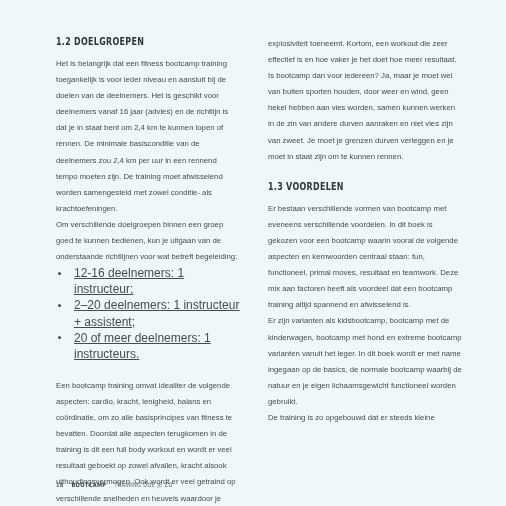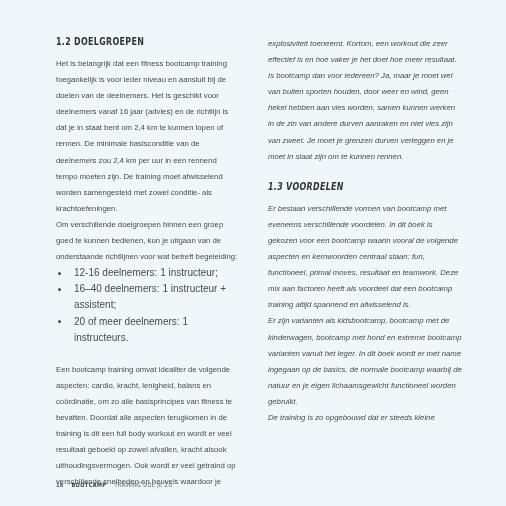--- a/index.html
+++ b/index.html
@@ -26,21 +26,20 @@
     gap: 26px;
     align-items: flex-start;
   }
   .col {
     width: 186px;
     flex: 0 0 186px;
   }
   .col.right {
     width: 198px;
     flex: 0 0 198px;
-    font-style: italic;
   }
   h2.section-heading {
     margin: 0 0 9px 0;
     font-family: "DejaVu Sans Condensed", "Liberation Sans Narrow", "Liberation Sans", sans-serif;
     font-size: 9.6px;
     font-weight: bold;
     letter-spacing: 0.35px;
     color: #2f3538;
     text-transform: uppercase;
     transform: scaleX(0.92);
@@ -61,24 +60,25 @@
   p.body-text.spaced {
     margin-top: 16.1px;
   }
   ul.bullet-list {
     margin: 0;
     padding: 0;
     list-style: none;
   }
   ul.bullet-list li {
     position: relative;
-    font-size: 10px;
+    font-size: 12px;
     line-height: 16.1px;
     color: #454c4f;
     padding-left: 18px;
+    text-decoration: underline;
   }
   ul.bullet-list li .bullet-dot {
     position: absolute;
     left: 2px;
     top: 6.4px;
     width: 3.1px;
     height: 3.1px;
     border-radius: 50%;
     background: #454c4f;
   }
@@ -130,21 +130,21 @@
 
       <p class="body-text">Om verschillende doelgroepen binnen een groep goed te kunnen bedienen, kun je uitgaan van de onderstaande richtlijnen voor wat betreft begeleiding:</p>
 
       <ul class="bullet-list">
         <li>
           <span class="bullet-dot"></span>
           <span>12-16 deelnemers: 1 instructeur;</span>
         </li>
         <li>
           <span class="bullet-dot"></span>
-          <span>16–40 deelnemers: 1 instructeur + assistent;</span>
+          <span>2–20 deelnemers: 1 instructeur + assistent;</span>
         </li>
         <li>
           <span class="bullet-dot"></span>
           <span>20 of meer deelnemers: 1 instructeurs.</span>
         </li>
       </ul>
 
       <p class="body-text spaced">Een bootcamp training omvat idealiter de volgende aspecten: cardio, kracht, lenigheid, balans en coördinatie, om zo alle basisprincipes van fitness te bevatten. Doordat alle aspecten terugkomen in de training is dit een full body workout en wordt er veel resultaat geboekt op zowel afvallen, kracht alsook uithoudingsvermogen. Ook wordt er veel getraind op verschillende snelheden en heuvels waardoor je</p>
     </div>
 

